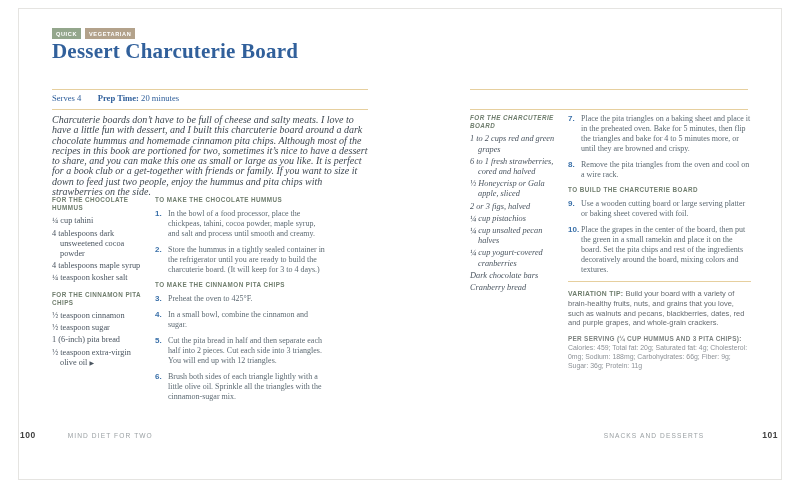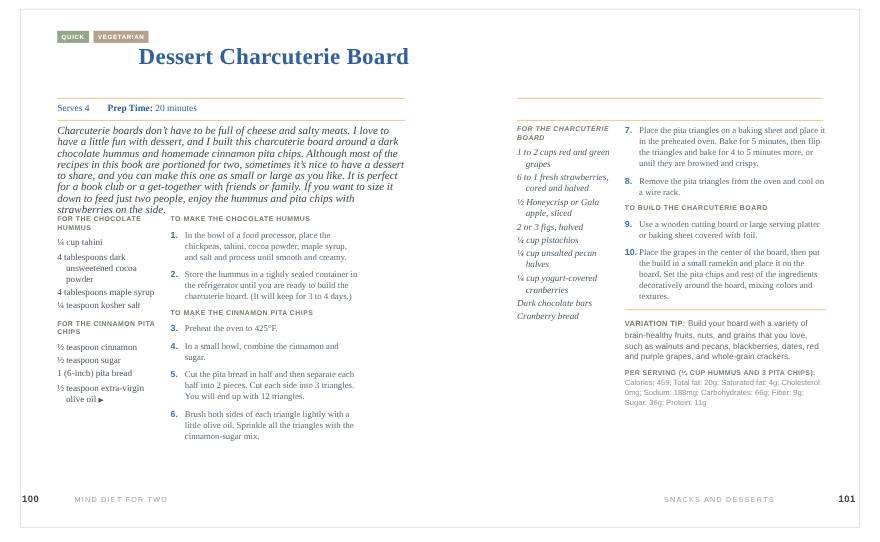--- a/index.html
+++ b/index.html
@@ -17,21 +17,21 @@
   .badge{
     display:inline-block;color:#ffffff;font-size:5.6px;font-weight:bold;
     letter-spacing:.6px;padding:2.5px 4px 2px 4px;line-height:6px;
   }
   .badge.green{background:#93a68c;}
   .badge.tan{background:#b3a28b;}
   
   .title{
     left:52px;top:41px;width:320px;margin:0;
     font-family:"Liberation Serif", serif;font-weight:bold;
-    font-size:21px;line-height:21.5px;color:#31609b;letter-spacing:.2px;text-align:right;
+    font-size:21px;line-height:21.5px;color:#31609b;letter-spacing:.2px;
   }
   .rule{height:0;border-top:1px solid #e6cf9e;}
   .meta{
     left:52px;top:93px;width:316px;
     font-family:"Liberation Serif", serif;font-size:8.6px;color:#31609b;
   }
   .meta b{font-weight:bold;padding-left:12px;}
   .intro{
     left:52px;top:115px;width:321px;
     font-family:"Liberation Serif", serif;font-style:italic;
@@ -57,21 +57,21 @@
     line-height:8.2px;margin:0 0 5px 0;
   }
   .msec.gap{margin-top:3px;}
   
   .tip-rule{border-top:1px solid #e6cf9e;margin:4px 0 7px 0;}
   .variation{font-size:7.5px;line-height:9.7px;color:#666c72;margin-bottom:7px;}
   .variation .lbl{font-weight:bold;color:#6f7d6d;font-size:6.8px;letter-spacing:.3px;}
   .perserving{font-size:6.9px;line-height:8.9px;color:#8d9297;}
   .perserving .lbl{font-weight:bold;color:#7d8381;font-size:6.4px;letter-spacing:.3px;}
   
-  .footer{top:448px;display:flex;align-items:baseline;}
+  .footer{top:430px;display:flex;align-items:baseline;}
   .footer.left{left:20px;}
   .footer.right{right:22px;gap:36px;}
   .pgnum{font-size:8.5px;font-weight:bold;color:#3f3f3f;letter-spacing:.5px;}
   .running{
     font-size:6.6px;letter-spacing:1.1px;color:#9aa0a3;text-transform:uppercase;
   }
   .footer.left .running{margin-left:32px;}
   .footer.right .running{margin-right:22px;}
 </style>
 </head>
@@ -168,21 +168,21 @@
     <span class="num">8.</span>
     <span class="stx">Remove the pita triangles from the oven and cool on a wire rack.</span>
   </div>
   <div class="msec gap">TO BUILD THE CHARCUTERIE BOARD</div>
   <div class="step">
     <span class="num">9.</span>
     <span class="stx">Use a wooden cutting board or large serving platter or baking sheet covered with foil.</span>
   </div>
   <div class="step">
     <span class="num">10.</span>
-    <span class="stx">Place the grapes in the center of the board, then put the build in a small ramekin and place it on the board. Set the pita chips and rest of the ingredients decoratively around the board, mixing colors and textures.</span>
+    <span class="stx">Place the grapes in the center of the board, then put the green in a small ramekin and place it on the board. Set the pita chips and rest of the ingredients decoratively around the board, mixing colors and textures.</span>
   </div>
 
   <div class="tip-rule"></div>
 
   <p class="variation" style="margin:0 0 7px 0;">
     <span class="lbl">VARIATION TIP:</span>
     <span>Build your board with a variety of brain-healthy fruits, nuts, and grains that you love, such as walnuts and pecans, blackberries, dates, red and purple grapes, and whole-grain crackers.</span>
   </p>
 
   <p class="perserving" style="margin:0;">

